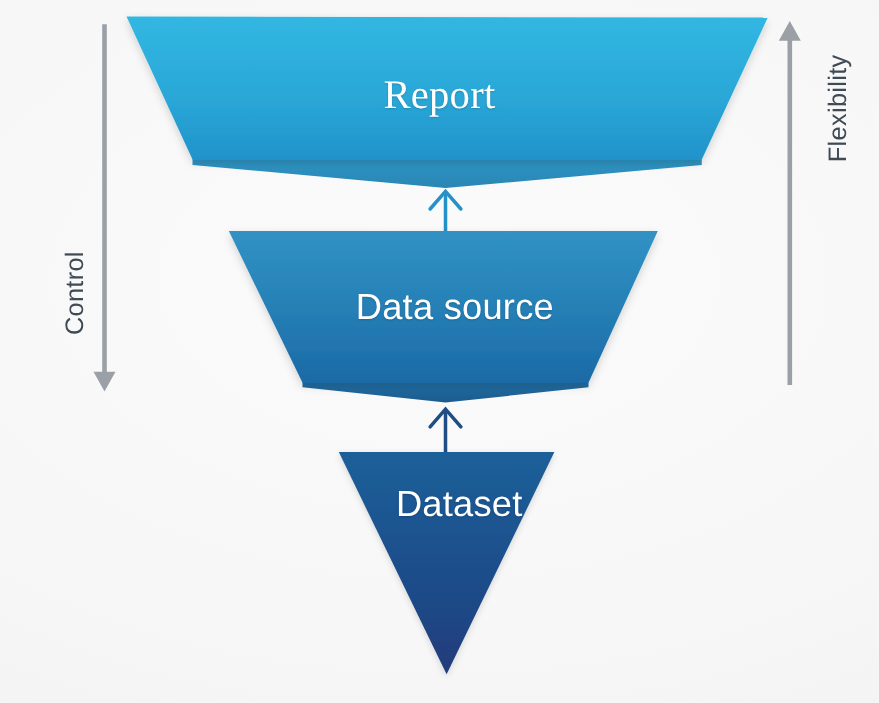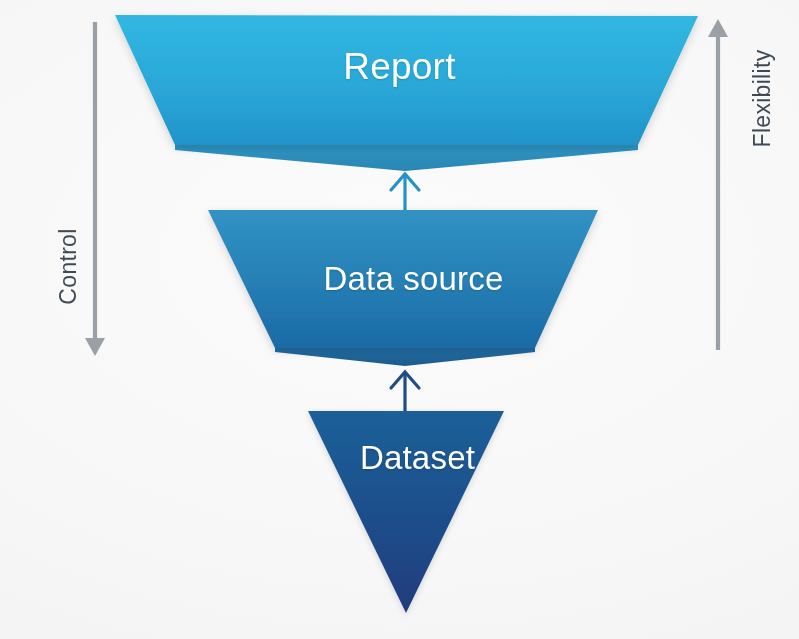--- a/index.html
+++ b/index.html
@@ -32,23 +32,24 @@
     font-family: "Liberation Sans", sans-serif;
     font-weight: 400;
     text-align: center;
     white-space: nowrap;
     letter-spacing: 0.2px;
     text-shadow: 0 1px 2px rgba(0,0,0,0.18);
     pointer-events: none;
   }
   #label-report {
     left: 0; right: 0;
-    top: 44px;
+    top: 64px;
     font-size: 37px;
     line-height: 46px;
+    font-family: Liberation Serif, serif;
   }
   #label-datasource {
     left: 0; right: 0;
     top: 258px;
     font-size: 33px;
     line-height: 42px;
     margin-left: 28px;
   }
   #label-dataset {
     left: 0; right: 0;

